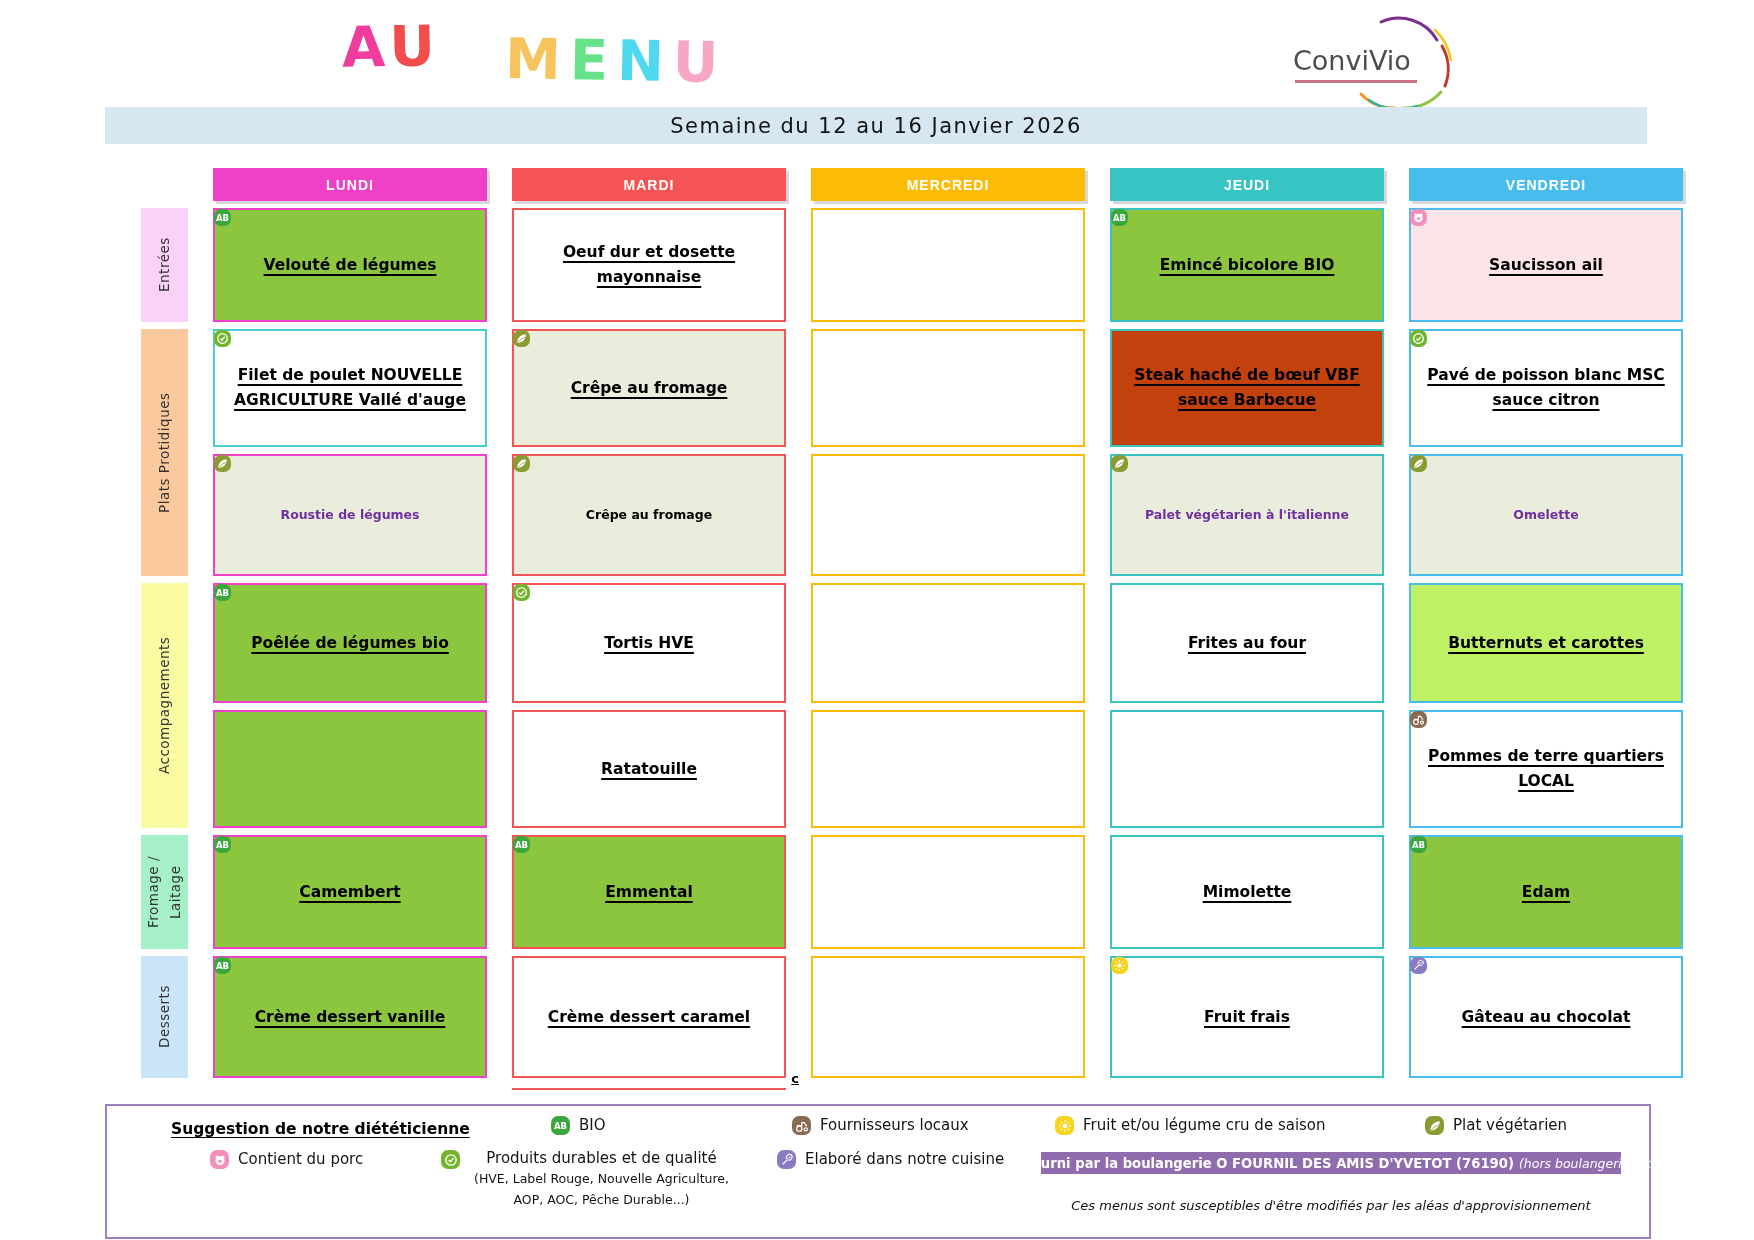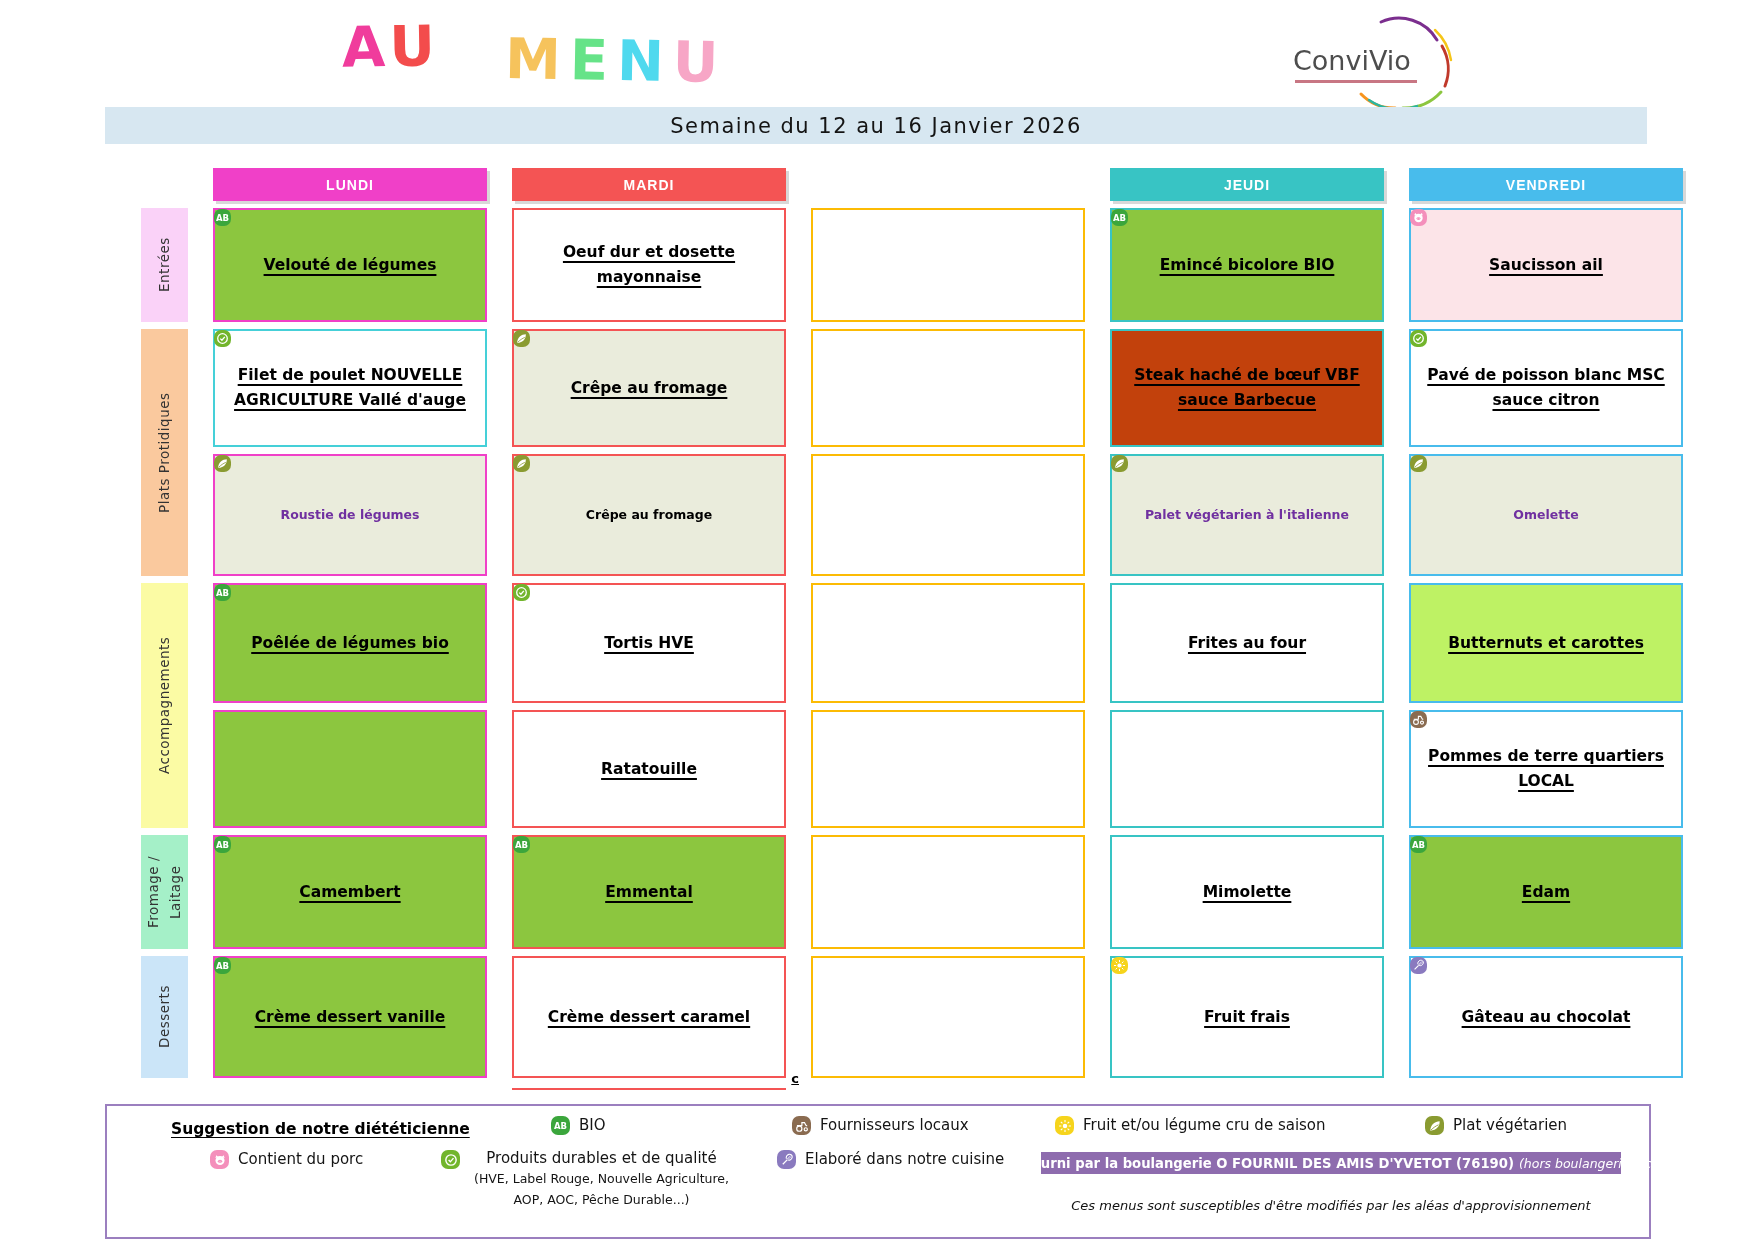--- a/index.html
+++ b/index.html
@@ -97,20 +97,21 @@
       <text x="8" y="62" font-size="27" font-weight="500" fill="#4d4d4d" font-family="DejaVu Sans, sans-serif">ConviVio</text>
       <rect x="10" y="72" width="122" height="3" fill="#B5485A" opacity="0.75"></rect>
     </svg>
   </div>
 
   <div class="week-banner">Semaine du 12 au 16 Janvier 2026</div>
 
   <div class="grid" id="grid">
       <div class="day-header" style="grid-area: 1 / 2; background: rgb(240, 64, 200);">LUNDI</div>
       <div class="day-header" style="grid-area: 1 / 3; background: rgb(244, 84, 84);">MARDI</div>
+      <div class="day-header" style="grid-area: 1 / 4; background: rgb(252, 187, 4);">MERCREDI</div>
       <div class="day-header" style="grid-area: 1 / 5; background: rgb(56, 196, 196);">JEUDI</div>
       <div class="day-header" style="grid-area: 1 / 6; background: rgb(72, 188, 236);">VENDREDI</div>
       <div class="cat-strip" style="grid-area: 2 / 1 / span 1; background: rgb(250, 210, 248);">Entrées</div>
       <div class="cat-strip" style="grid-area: 3 / 1 / span 2; background: rgb(250, 201, 158);">Plats Protidiques</div>
       <div class="cat-strip" style="grid-area: 5 / 1 / span 2; background: rgb(251, 251, 164);">Accompagnements</div>
       <div class="cat-strip" style="grid-area: 7 / 1 / span 1; background: rgb(165, 240, 200);">Fromage /
 Laitage</div>
       <div class="cat-strip" style="grid-area: 8 / 1 / span 1; background: rgb(203, 229, 248);">Desserts</div>
       <div class="cell" style="grid-area: 2 / 2;">
         <div class="box" style="border-color: rgb(240, 64, 200); background: rgb(140, 198, 63);">

